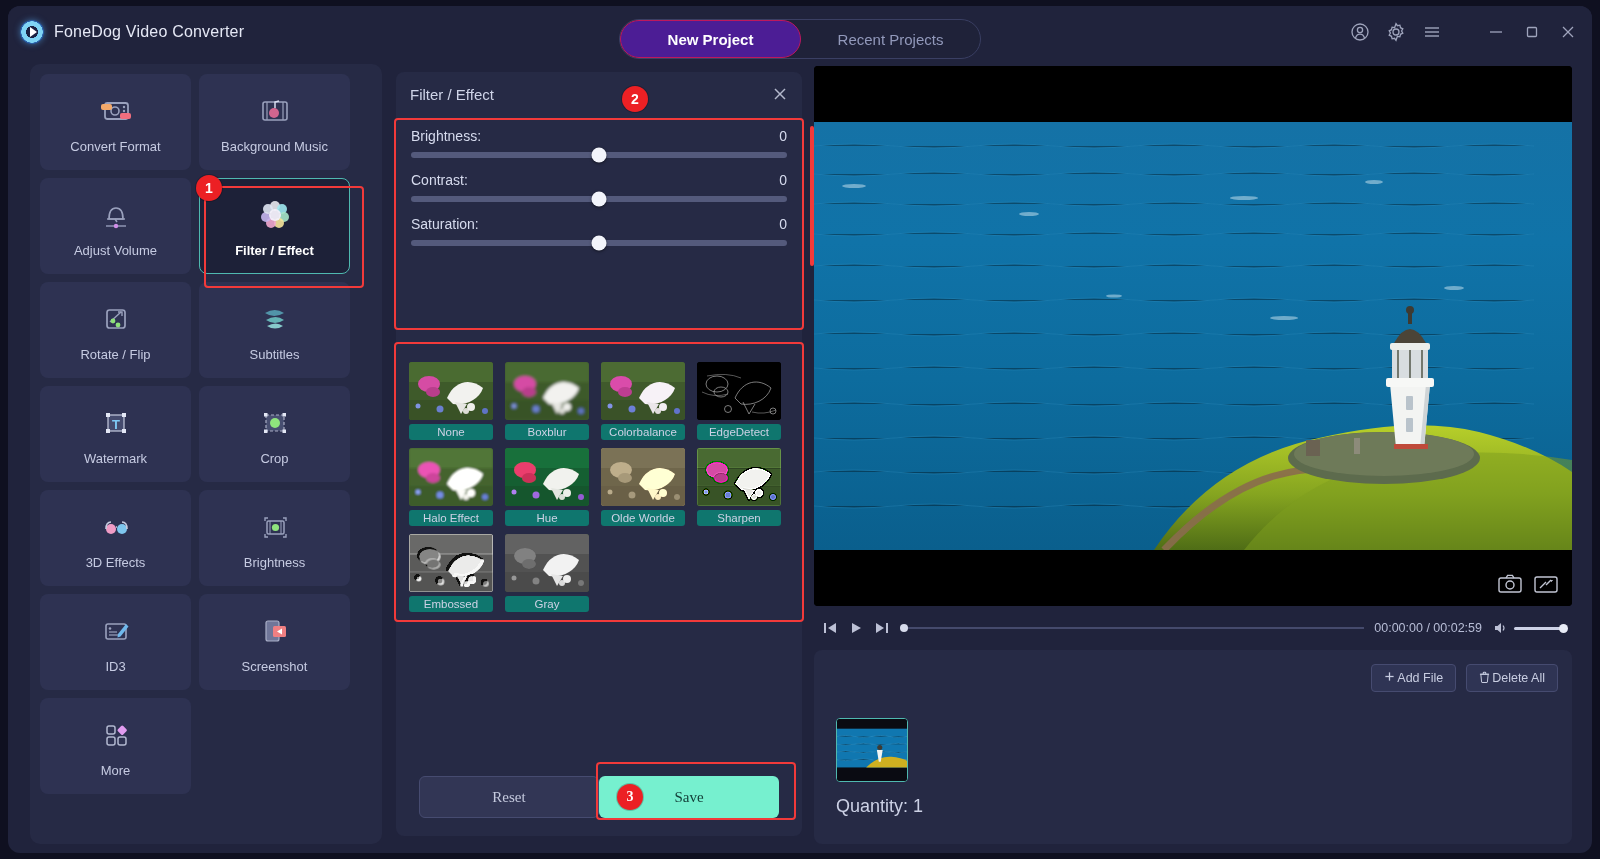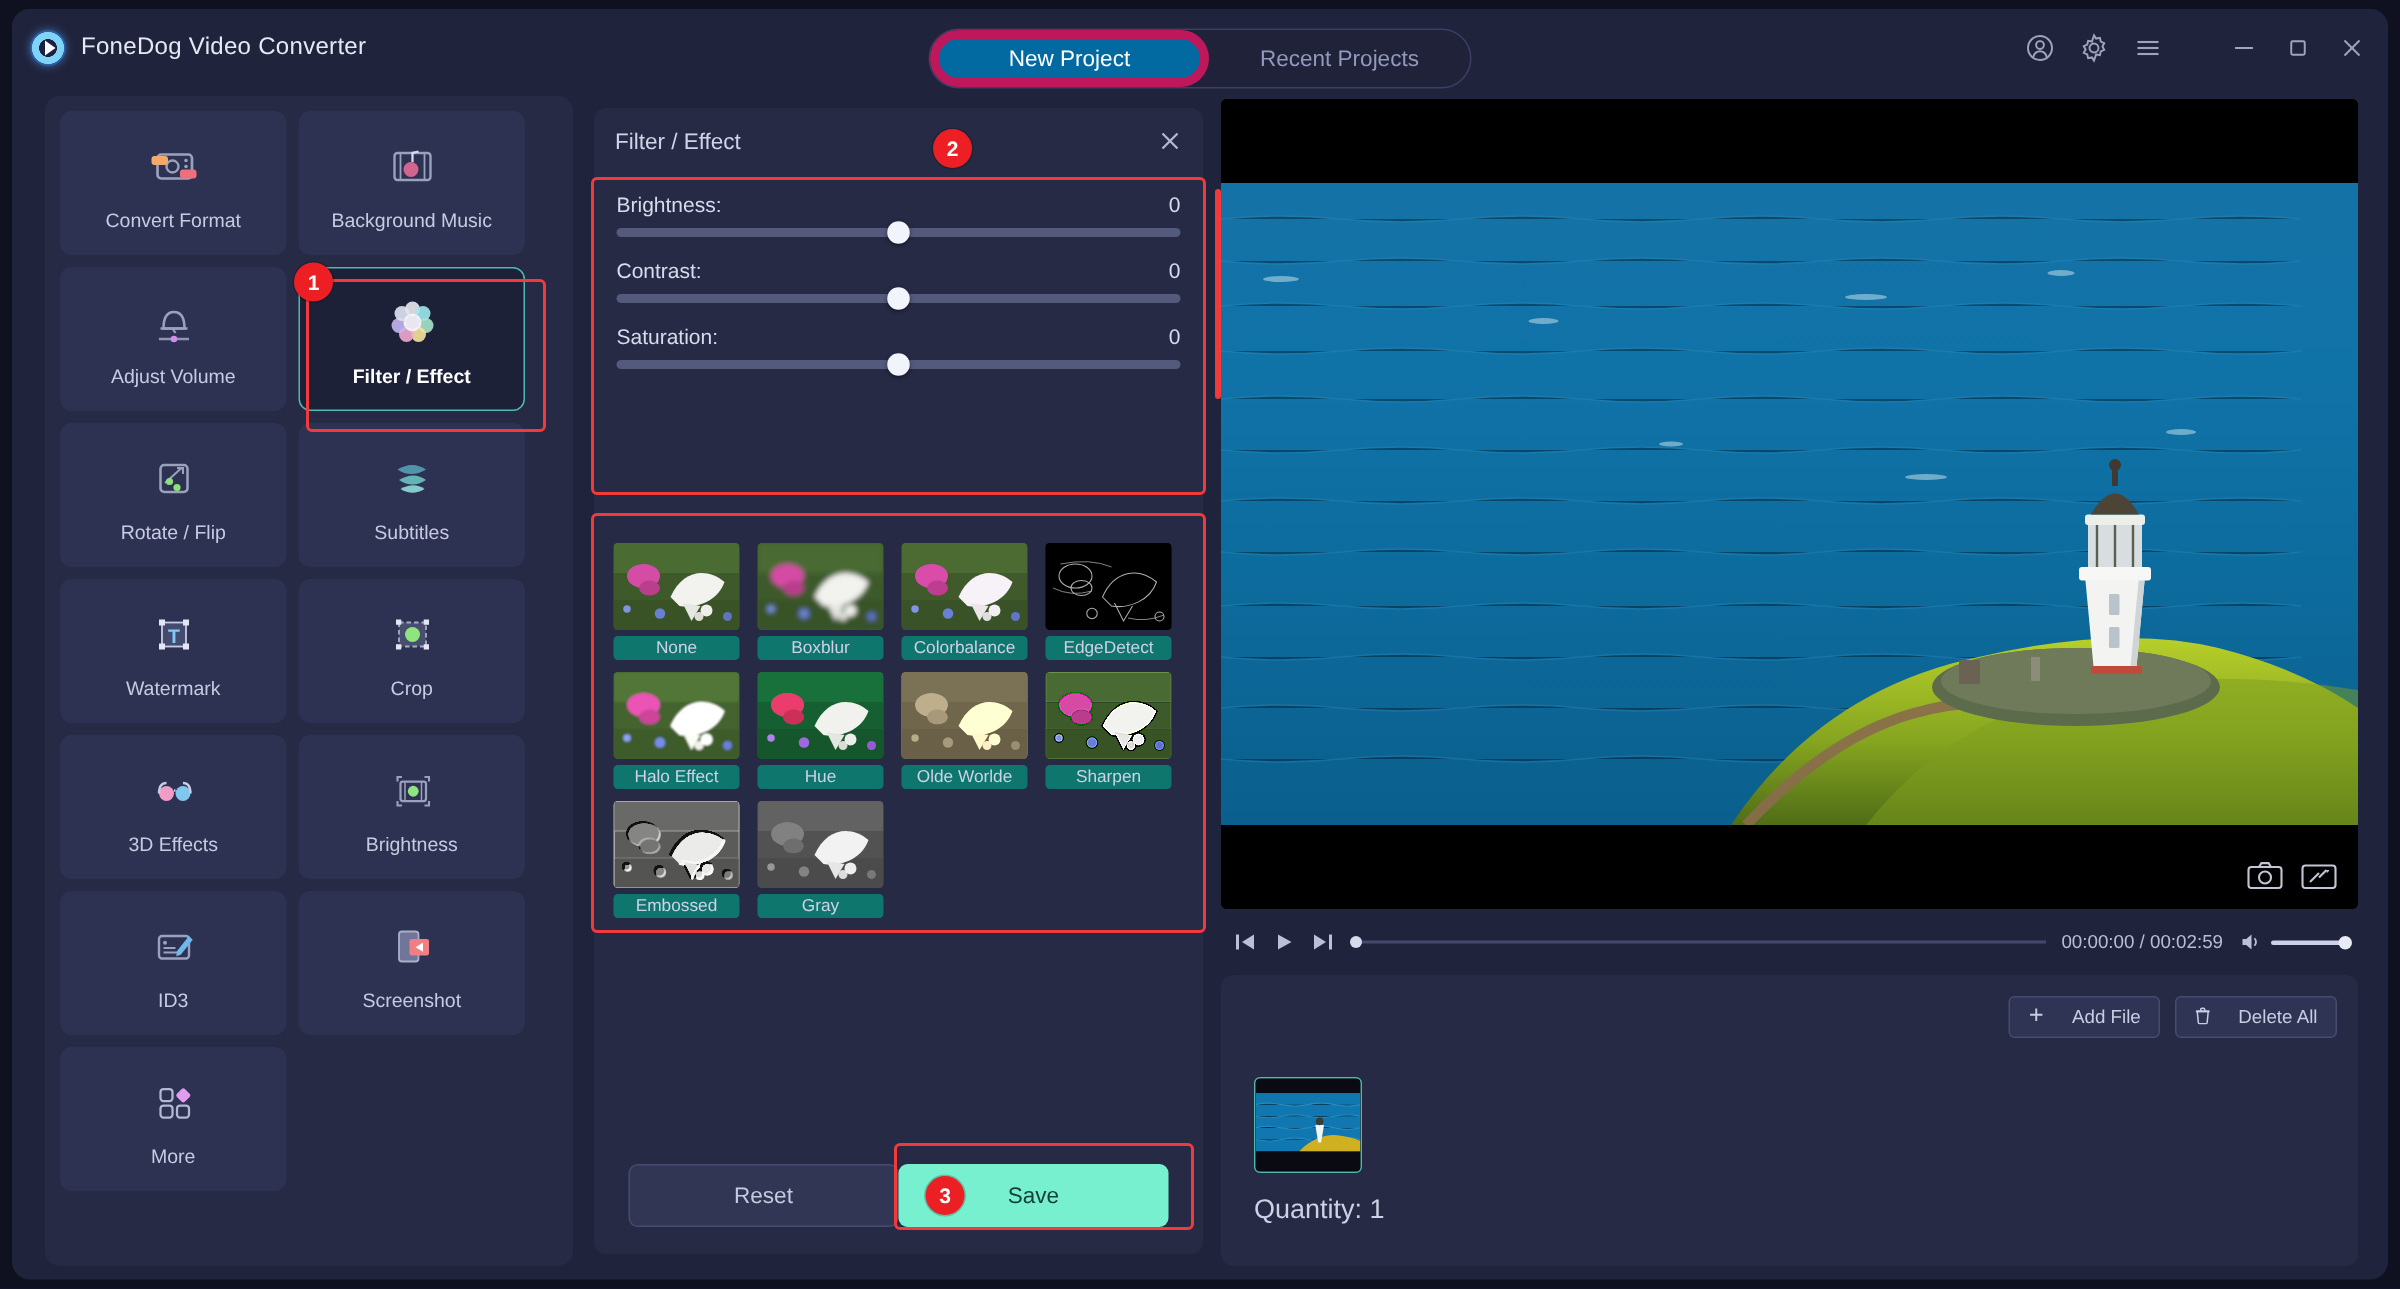--- a/index.html
+++ b/index.html
@@ -44,22 +44,22 @@
     border: 1px solid #3a3f63; border-radius: 20px;
     display: flex; align-items: center;
     background: #1f2239;
   }
   .seg-btn {
     flex: 1; height: 38px; border-radius: 19px;
     display: flex; align-items: center; justify-content: center;
     font-size: 15px; color: #9299bb; cursor: pointer; user-select: none;
   }
   .seg-btn.active {
-    background: #0369a1; color: #ffffff; font-weight: normal;
-    border: 6px solid #be185d;
+    background: #4c1d95; color: #ffffff; font-weight: bold;
+    border: 1px solid #be185d;
   }
 
   .winctrls { position: absolute; right: 14px; top: 16px; display: flex; align-items: center; gap: 16px; }
   .ic { width: 20px; height: 20px; cursor: pointer; opacity: .78; }
   .ic svg { display: block; }
   .winctrls .gap { width: 12px; }
 
   
   .left-panel {
     position: absolute; left: 22px; top: 58px;
@@ -138,21 +138,21 @@
   }
   .fthumb svg { display: block; width: 100%; height: 100%; }
   .fname {
     margin-top: 4px; text-align: center; color: #cdd2e6; font-size: 11.5px;
     background: #0f766e; border-radius: 3px; padding: 2px 0;
     white-space: nowrap; overflow: hidden; text-overflow: ellipsis;
   }
 
   .cp-actions {
     position: absolute; left: 0; bottom: 18px; width: 100%;
-    display: flex; justify-content: center; 
+    display: flex; justify-content: center;  font-family: Liberation Serif, serif;
   }
   .btn-reset {
     width: 180px; height: 42px; border-radius: 6px;
     background: #323655; border: 1px solid #464b70;
     color: #c5cade; font-size: 15px;
     display: flex; align-items: center; justify-content: center; cursor: pointer;
   }
   .btn-save {
     position: relative;
     width: 180px; height: 42px; border-radius: 6px;
@@ -186,21 +186,21 @@
 
   .filelist {
     position: absolute; left: 806px; top: 644px; width: 758px; height: 194px;
     background: #262a45; border-radius: 8px;
   }
   .fl-actions { position: absolute; right: 14px; top: 14px; display: flex; gap: 10px; }
   .fl-btn {
     height: 28px; padding: 0 12px; border-radius: 4px;
     background: #2f3454; border: 1px solid #464b70;
     color: #c8cde1; font-size: 12.5px;
-    display: flex; align-items: center; gap: 18px; cursor: pointer;
+    display: flex; align-items: center; gap: 2px; cursor: pointer;
   }
   .fl-item { position: absolute; left: 22px; top: 68px; }
   .fl-thumb {
     width: 72px; height: 64px; border: 1px solid #4fb9b0; border-radius: 4px;
     overflow: hidden; background: #000; cursor: pointer;
   }
   .fl-thumb svg { display: block; width: 100%; height: 100%; }
   .fl-qty { margin-top: 14px; color: #ccd1e5; font-size: 18px; }
 </style>
 </head>

